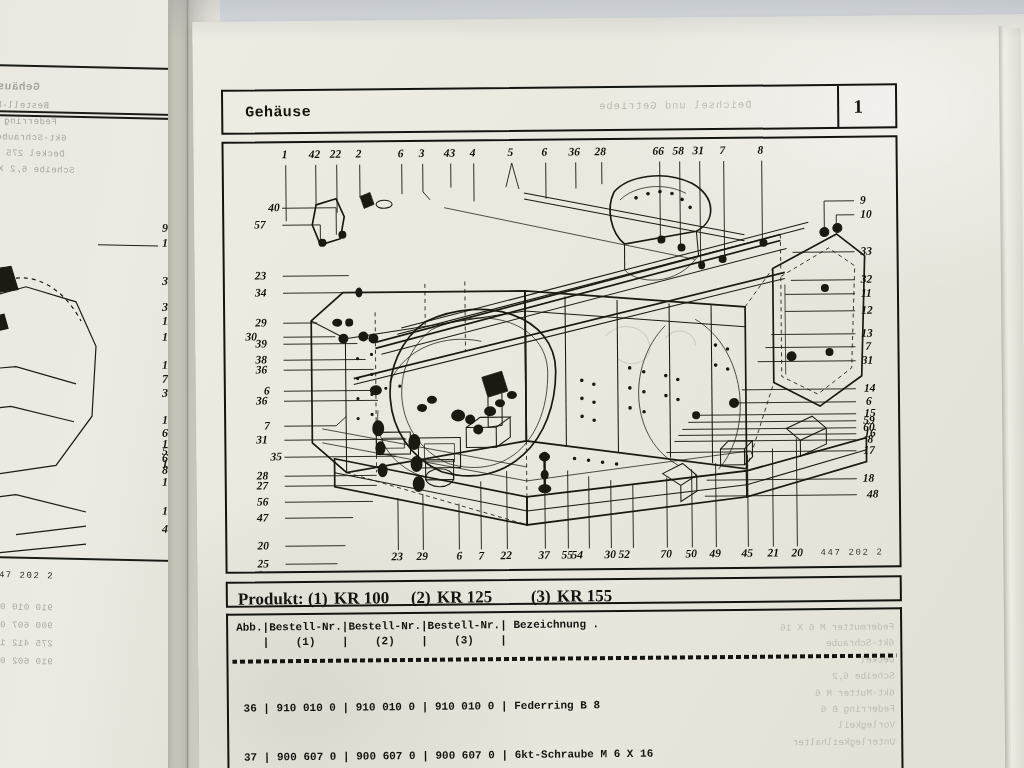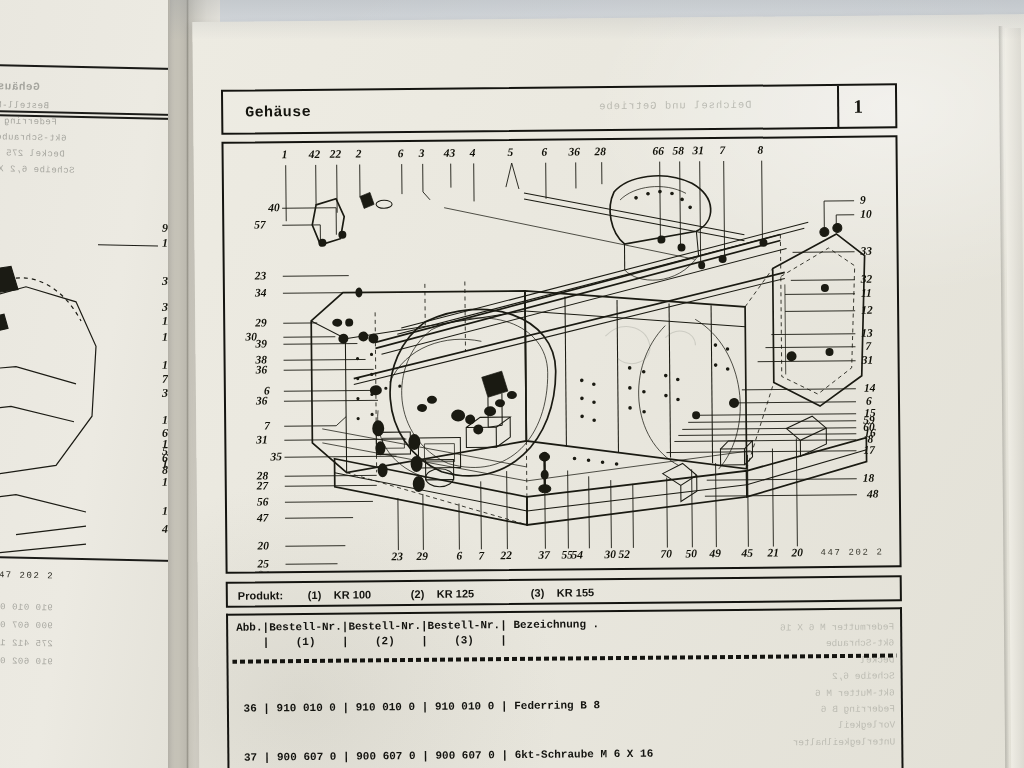--- a/index.html
+++ b/index.html
@@ -239,23 +239,23 @@
     left: 0;
     top: 492px;
     width: 676px;
     height: 26px;
     border: 2.6px solid #141410;
     box-sizing: border-box;
   }
   .prod-txt {
     position: absolute;
     top: 6px;
-    font-family: Liberation Sans, sans-serif;
+    font-family: Liberation Serif, serif;
     font-weight: bold;
-    font-size: 11px;
+    font-size: 17px;
     color: #141410;
     white-space: nowrap;
   }
 
   
   .tbl {
     position: absolute;
     left: 0;
     top: 524px;
     width: 676px;

